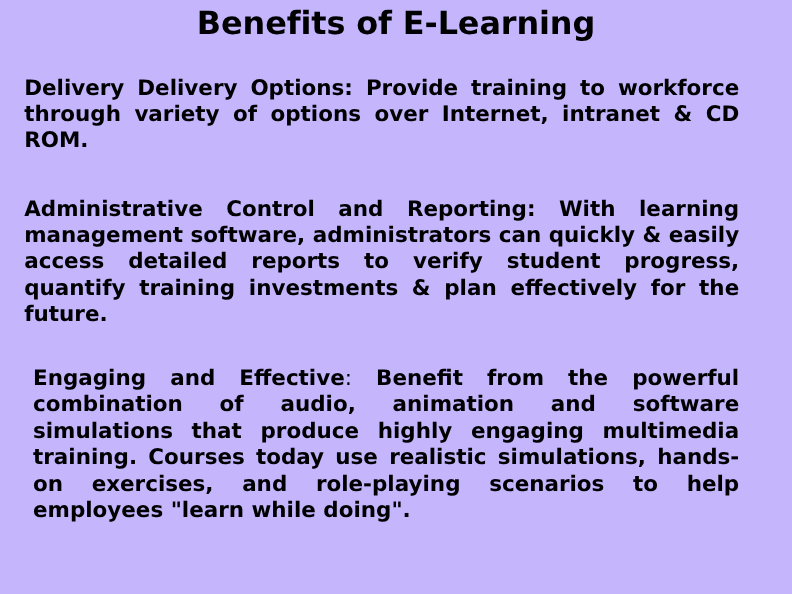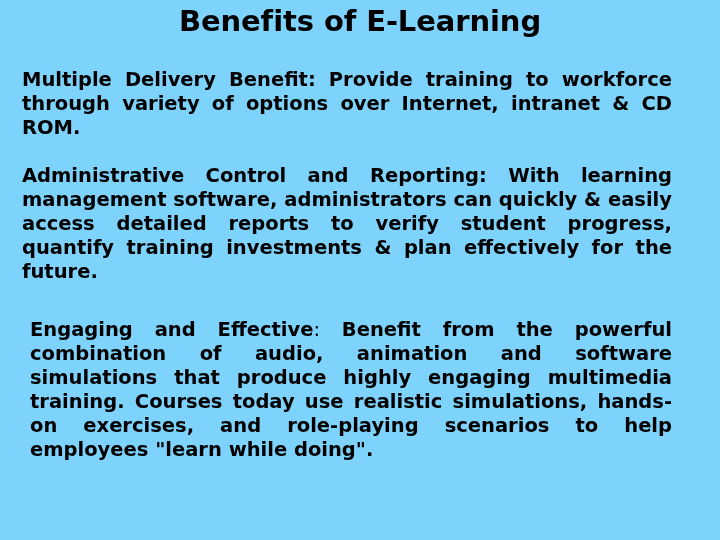--- a/index.html
+++ b/index.html
@@ -45,21 +45,21 @@
     text-align: justify;
     text-justify: inter-word;
     font-size: 19.5px;
     line-height: 24px;
     color: #000000;
     margin: 0;
     hyphens: none;
   }
   .para-gap-1 { margin-top: 0; }
   .para-gap-2 { margin-top: 34px; }
-  .para-gap-3 { margin-top: 24px; }
+  .para-gap-3 { margin-top: 38px; }
   .para-gap-4 { margin-top: 34px; margin-left: 8px; }
   .lead {
     font-weight: bold;
   }
   .lead-colon-bold {
     font-weight: bold;
   }
   .lead-colon-regular {
     font-weight: normal;
   }
@@ -70,28 +70,28 @@
   .para::after {
     content: "";
     display: inline-block;
     width: 100%;
   }
   .para.no-stretch::after { display: none; }
 </style>
 </head>
 <body style="color: rgb(0, 0, 0);">
 
-<div class="slide" style="background: #7dd3fc;">
+<div class="slide" style="background: #c4b5fd;">
 
   <div class="slide-title">Benefits of E-Learning</div>
 
   <div class="body-block">
 
     <p class="para para-gap-1 no-stretch">
-      <span class="lead">Multiple Delivery Benefit</span><span class="lead-colon-bold">:</span><span class="rest">  Provide training to workforce through variety of options over Internet, intranet &amp; CD ROM.</span>
+      <span class="lead">Delivery Delivery Options</span><span class="lead-colon-bold">:</span><span class="rest">  Provide training to workforce through variety of options over Internet, intranet &amp; CD ROM.</span>
     </p>
 
 
     <p class="para para-gap-3 no-stretch">
       <span class="lead">Administrative Control and Reporting</span><span class="lead-colon-bold">:</span><span class="rest"> With learning management software, administrators can quickly &amp; easily access detailed reports to verify student progress, quantify training investments &amp; plan effectively for the future.</span>
     </p>
 
     <p class="para para-gap-4 no-stretch">
       <span class="lead">Engaging and Effective</span><span class="lead-colon-regular">:</span><span class="rest"> Benefit from the powerful combination of audio, animation and software simulations that produce highly engaging multimedia training. Courses today use realistic simulations, hands-on exercises, and role-playing scenarios to help employees "learn while doing".</span>
     </p>

